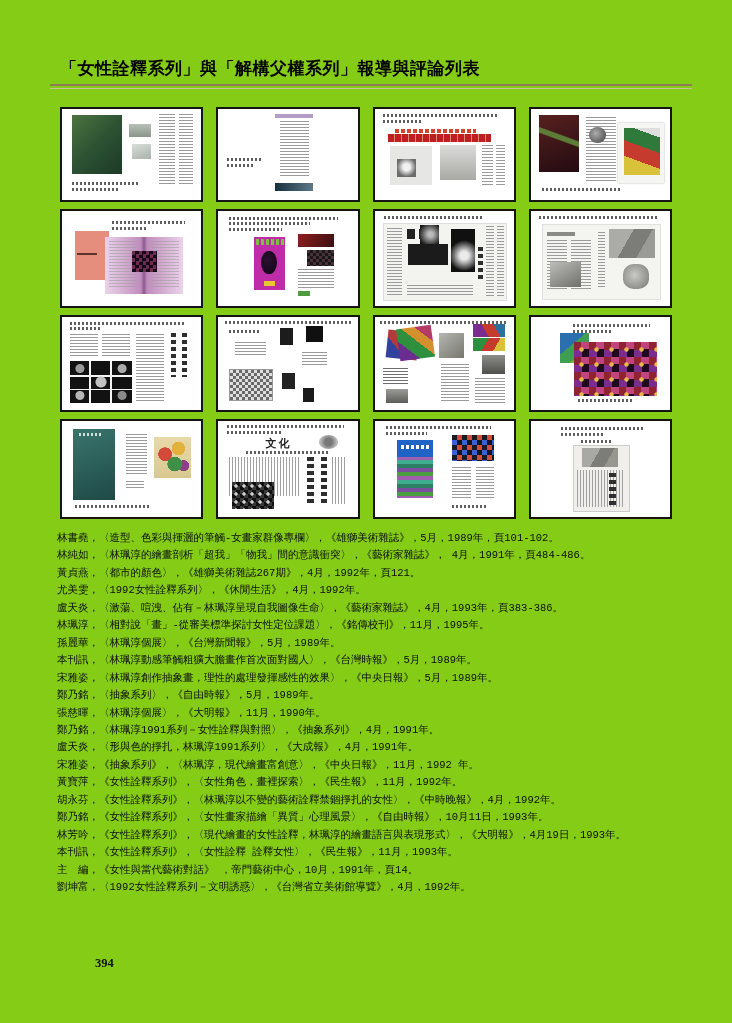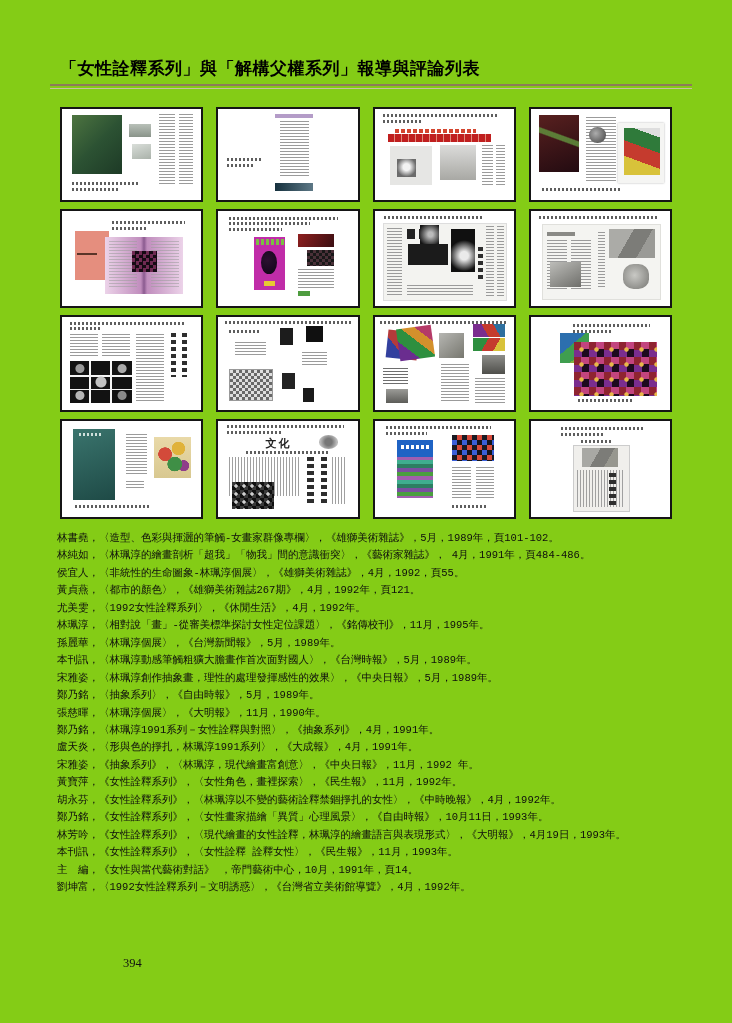--- a/index.html
+++ b/index.html
@@ -16,21 +16,21 @@
   .cell{position:relative;background:#fff;border:2px solid #151515;box-sizing:border-box;
         overflow:hidden;}
   .tx{background:repeating-linear-gradient(to bottom,#9b9b9b 0 1px,transparent 1px 3px);}
   .txd{background:repeating-linear-gradient(to bottom,#6e6e6e 0 1px,transparent 1px 3px);}
   .txv{background:repeating-linear-gradient(to right,#a0a0a0 0 1px,transparent 1px 3px);}
   .hv{background:repeating-linear-gradient(to bottom,#2e2e2e 0 4px,transparent 4px 7px);}
   .cap{height:3px;background:repeating-linear-gradient(to right,#5e5e5e 0 2px,transparent 2px 4px);}
   #citations{position:absolute;left:57px;top:530px;width:655px;font-size:10.5px;
              line-height:17.45px;color:#0d0d0d;font-family:Liberation Mono, monospace;}
   .citation-line{white-space:nowrap;}
-  #pageno{position:absolute;left:95px;top:956px;font-size:12.5px;font-weight:normal;margin-left:28px;}
+  #pageno{position:absolute;left:95px;top:956px;font-size:12.5px;font-weight:bold;}
   .masthead{font-size:11px;font-weight:bold;color:#222;letter-spacing:2px;
             font-family:"Liberation Serif",serif;}
 </style>
 </head>
 <body>
 
 <div id="page">
 
   <div id="title">「女性詮釋系列」與「解構父權系列」報導與評論列表</div>
   <div id="rule"></div>
@@ -213,23 +213,23 @@
       <div class="abs" style="left:37%;top:28%;width:26%;height:20%;background:linear-gradient(120deg,#a8a8a4 0 40%,#7c7c78 40% 70%,#97978f 70%);"></div>
       <div class="abs txv" style="left:33%;top:51%;width:34%;height:39%;"></div>
       <div class="abs hv" style="left:56%;top:54%;width:5%;height:34%;"></div>
     </div>
 
   </div>
 
   <div id="citations">
       <div class="citation-line">林書堯，〈造型、色彩與揮灑的筆觸-女畫家群像專欄〉，《雄獅美術雜誌》，5月，1989年，頁101-102。</div>
       <div class="citation-line">林純如，〈林珮淳的繪畫剖析「超我」「物我」間的意識衝突〉，《藝術家雜誌》， 4月，1991年，頁484-486。</div>
-      <div class="citation-line">侯宜人，〈非統性的生命圖象-林珮淳個展〉，《雄獅美術雜誌》，4月，1992，頁55。</div>
       <div class="citation-line">黃貞燕，〈都市的顏色〉，《雄獅美術雜誌267期》，4月，1992年，頁121。</div>
       <div class="citation-line">尤美雯，〈1992女性詮釋系列〉，《休閒生活》，4月，1992年。</div>
+      <div class="citation-line">盧天炎，〈激蕩、喧洩、佔有－林珮淳呈現自我圖像生命〉，《藝術家雜誌》，4月，1993年，頁383-386。</div>
       <div class="citation-line">林珮淳，〈相對說「畫」-從審美標準探討女性定位課題〉，《銘傳校刊》，11月，1995年。</div>
       <div class="citation-line">孫麗華，〈林珮淳個展〉，《台灣新聞報》，5月，1989年。</div>
       <div class="citation-line">本刊訊，〈林珮淳動感筆觸粗獷大膽畫作首次面對國人〉，《台灣時報》，5月，1989年。</div>
       <div class="citation-line">宋雅姿，〈林珮淳創作抽象畫，理性的處理發揮感性的效果〉，《中央日報》，5月，1989年。</div>
       <div class="citation-line">鄭乃銘，〈抽象系列〉，《自由時報》，5月，1989年。</div>
       <div class="citation-line">張慈暉，〈林珮淳個展〉，《大明報》，11月，1990年。</div>
       <div class="citation-line">鄭乃銘，〈林珮淳1991系列－女性詮釋與對照〉，《抽象系列》，4月，1991年。</div>
       <div class="citation-line">盧天炎，〈形與色的掙扎，林珮淳1991系列〉，《大成報》，4月，1991年。</div>
       <div class="citation-line">宋雅姿，《抽象系列》，〈林珮淳，現代繪畫富創意〉，《中央日報》，11月，1992 年。</div>
       <div class="citation-line">黃寶萍，《女性詮釋系列》，〈女性角色，畫裡探索〉，《民生報》，11月，1992年。</div>

